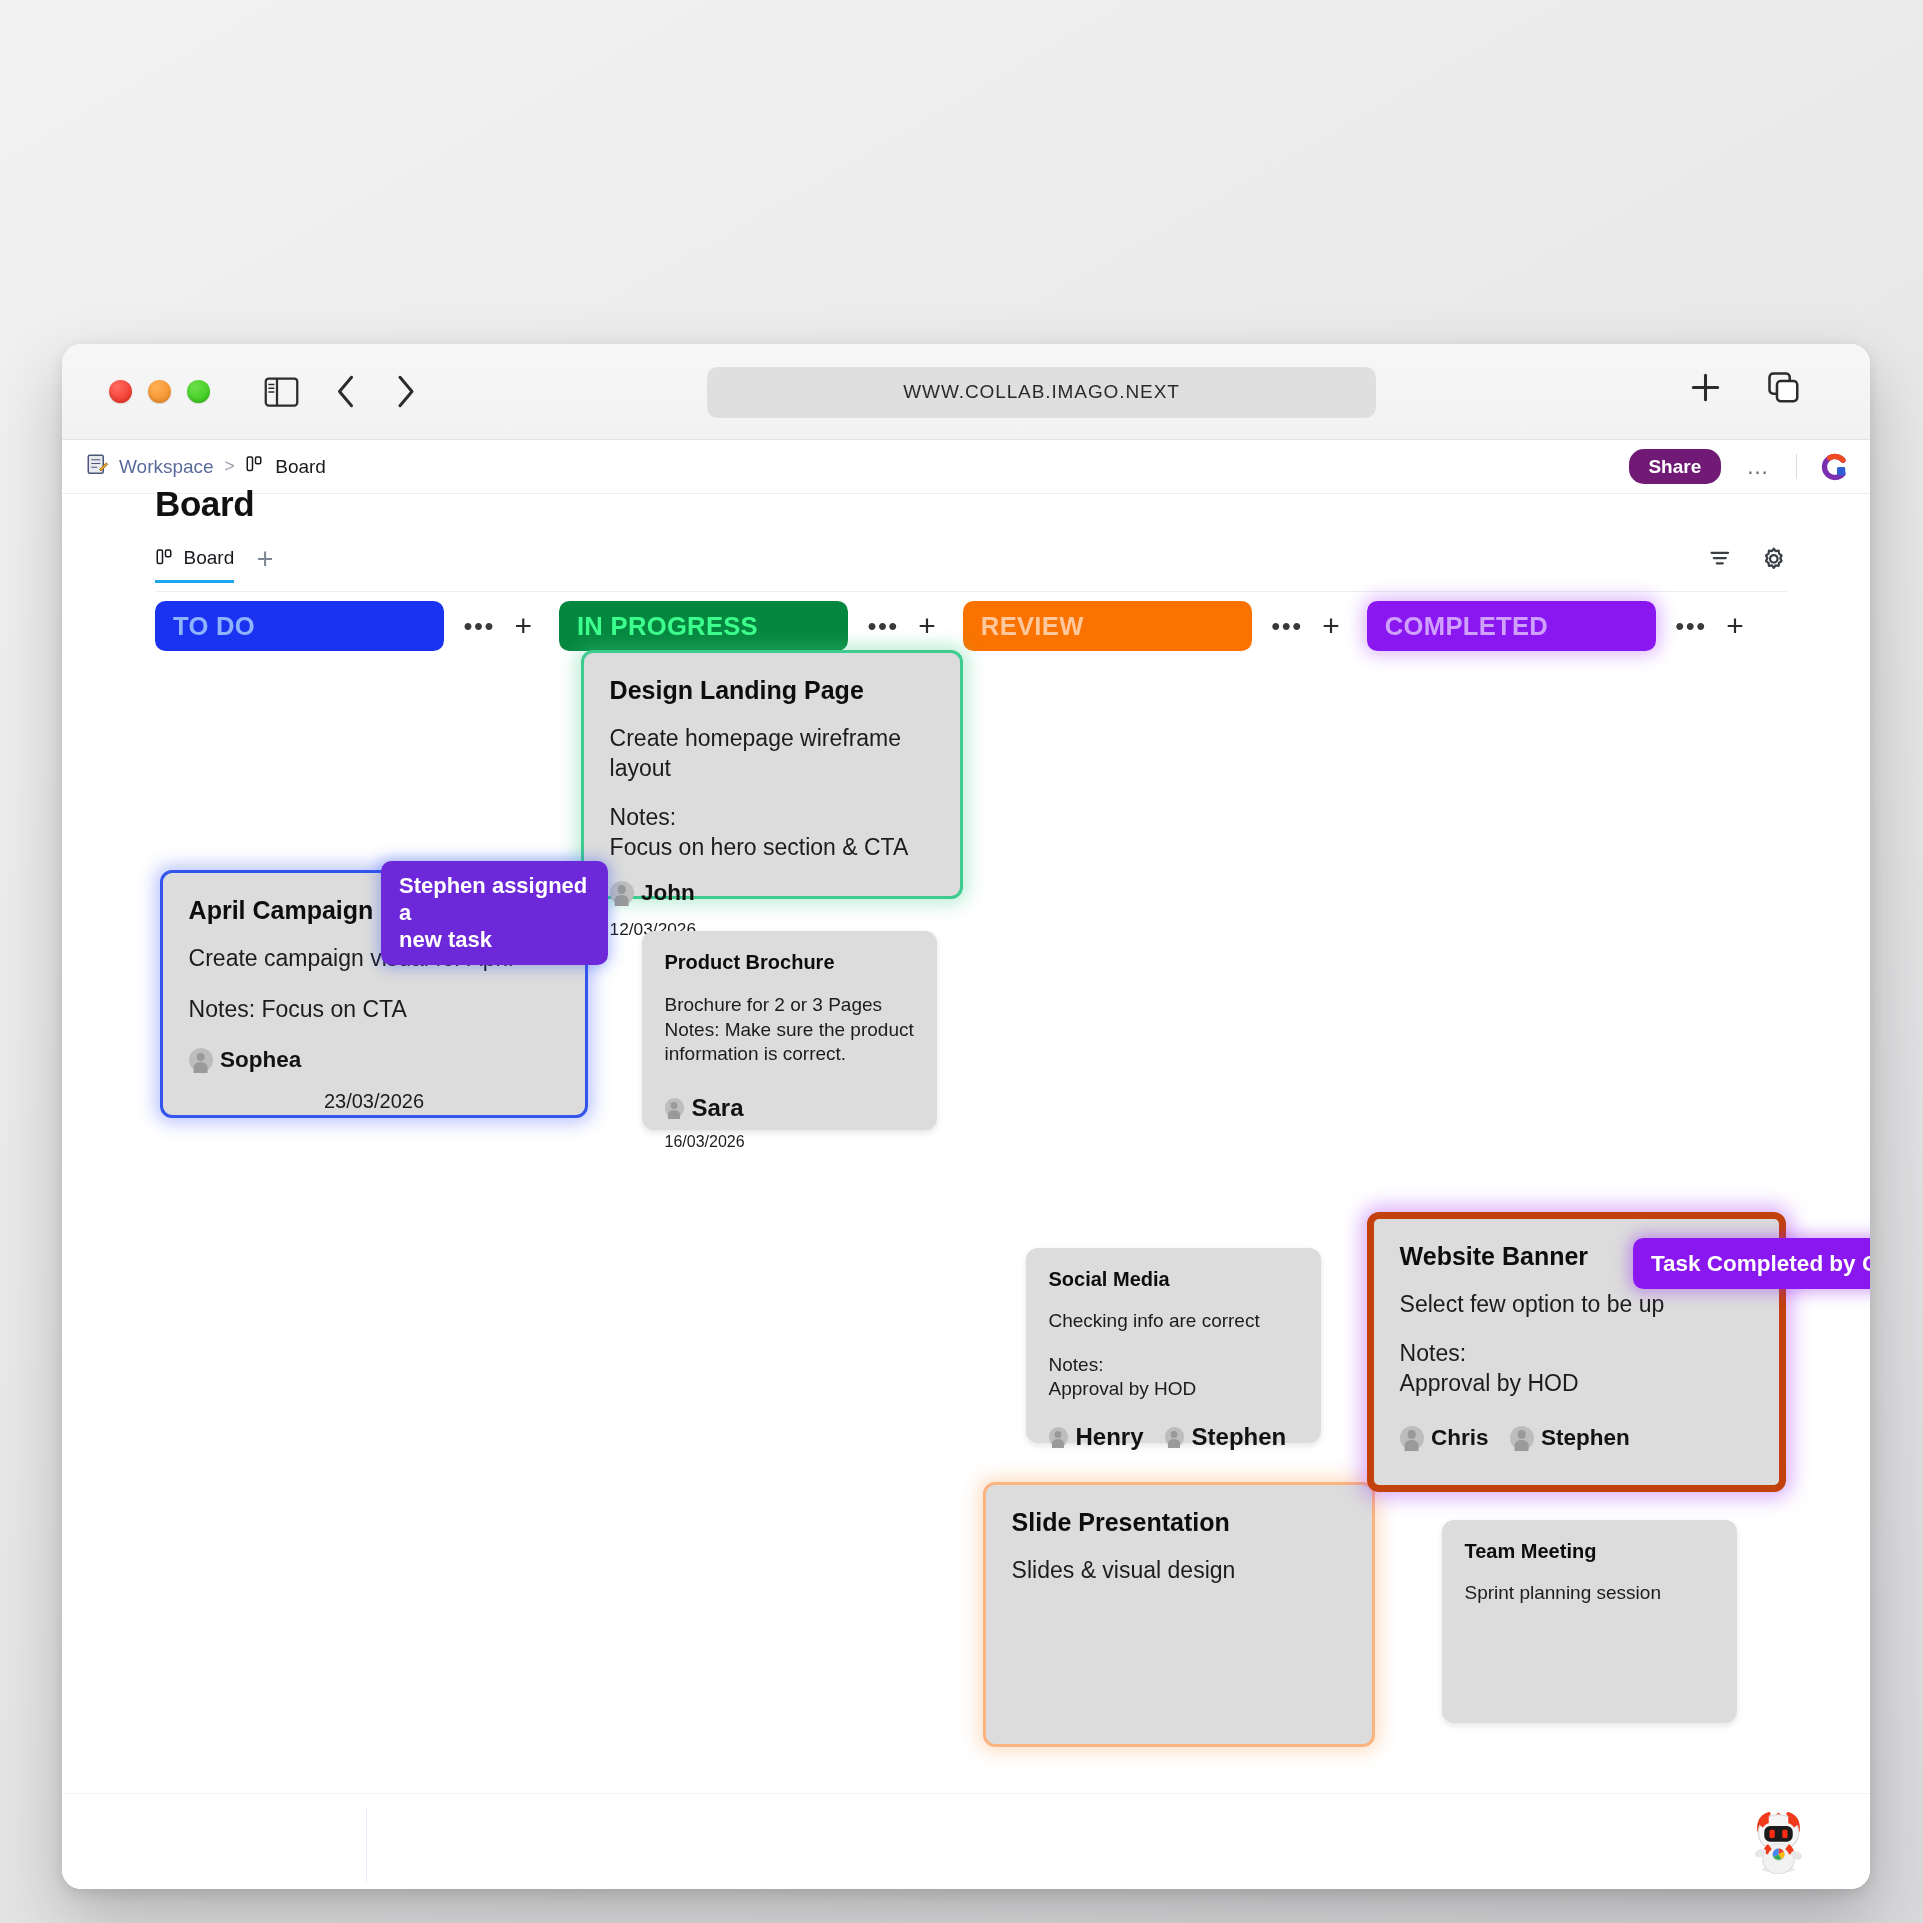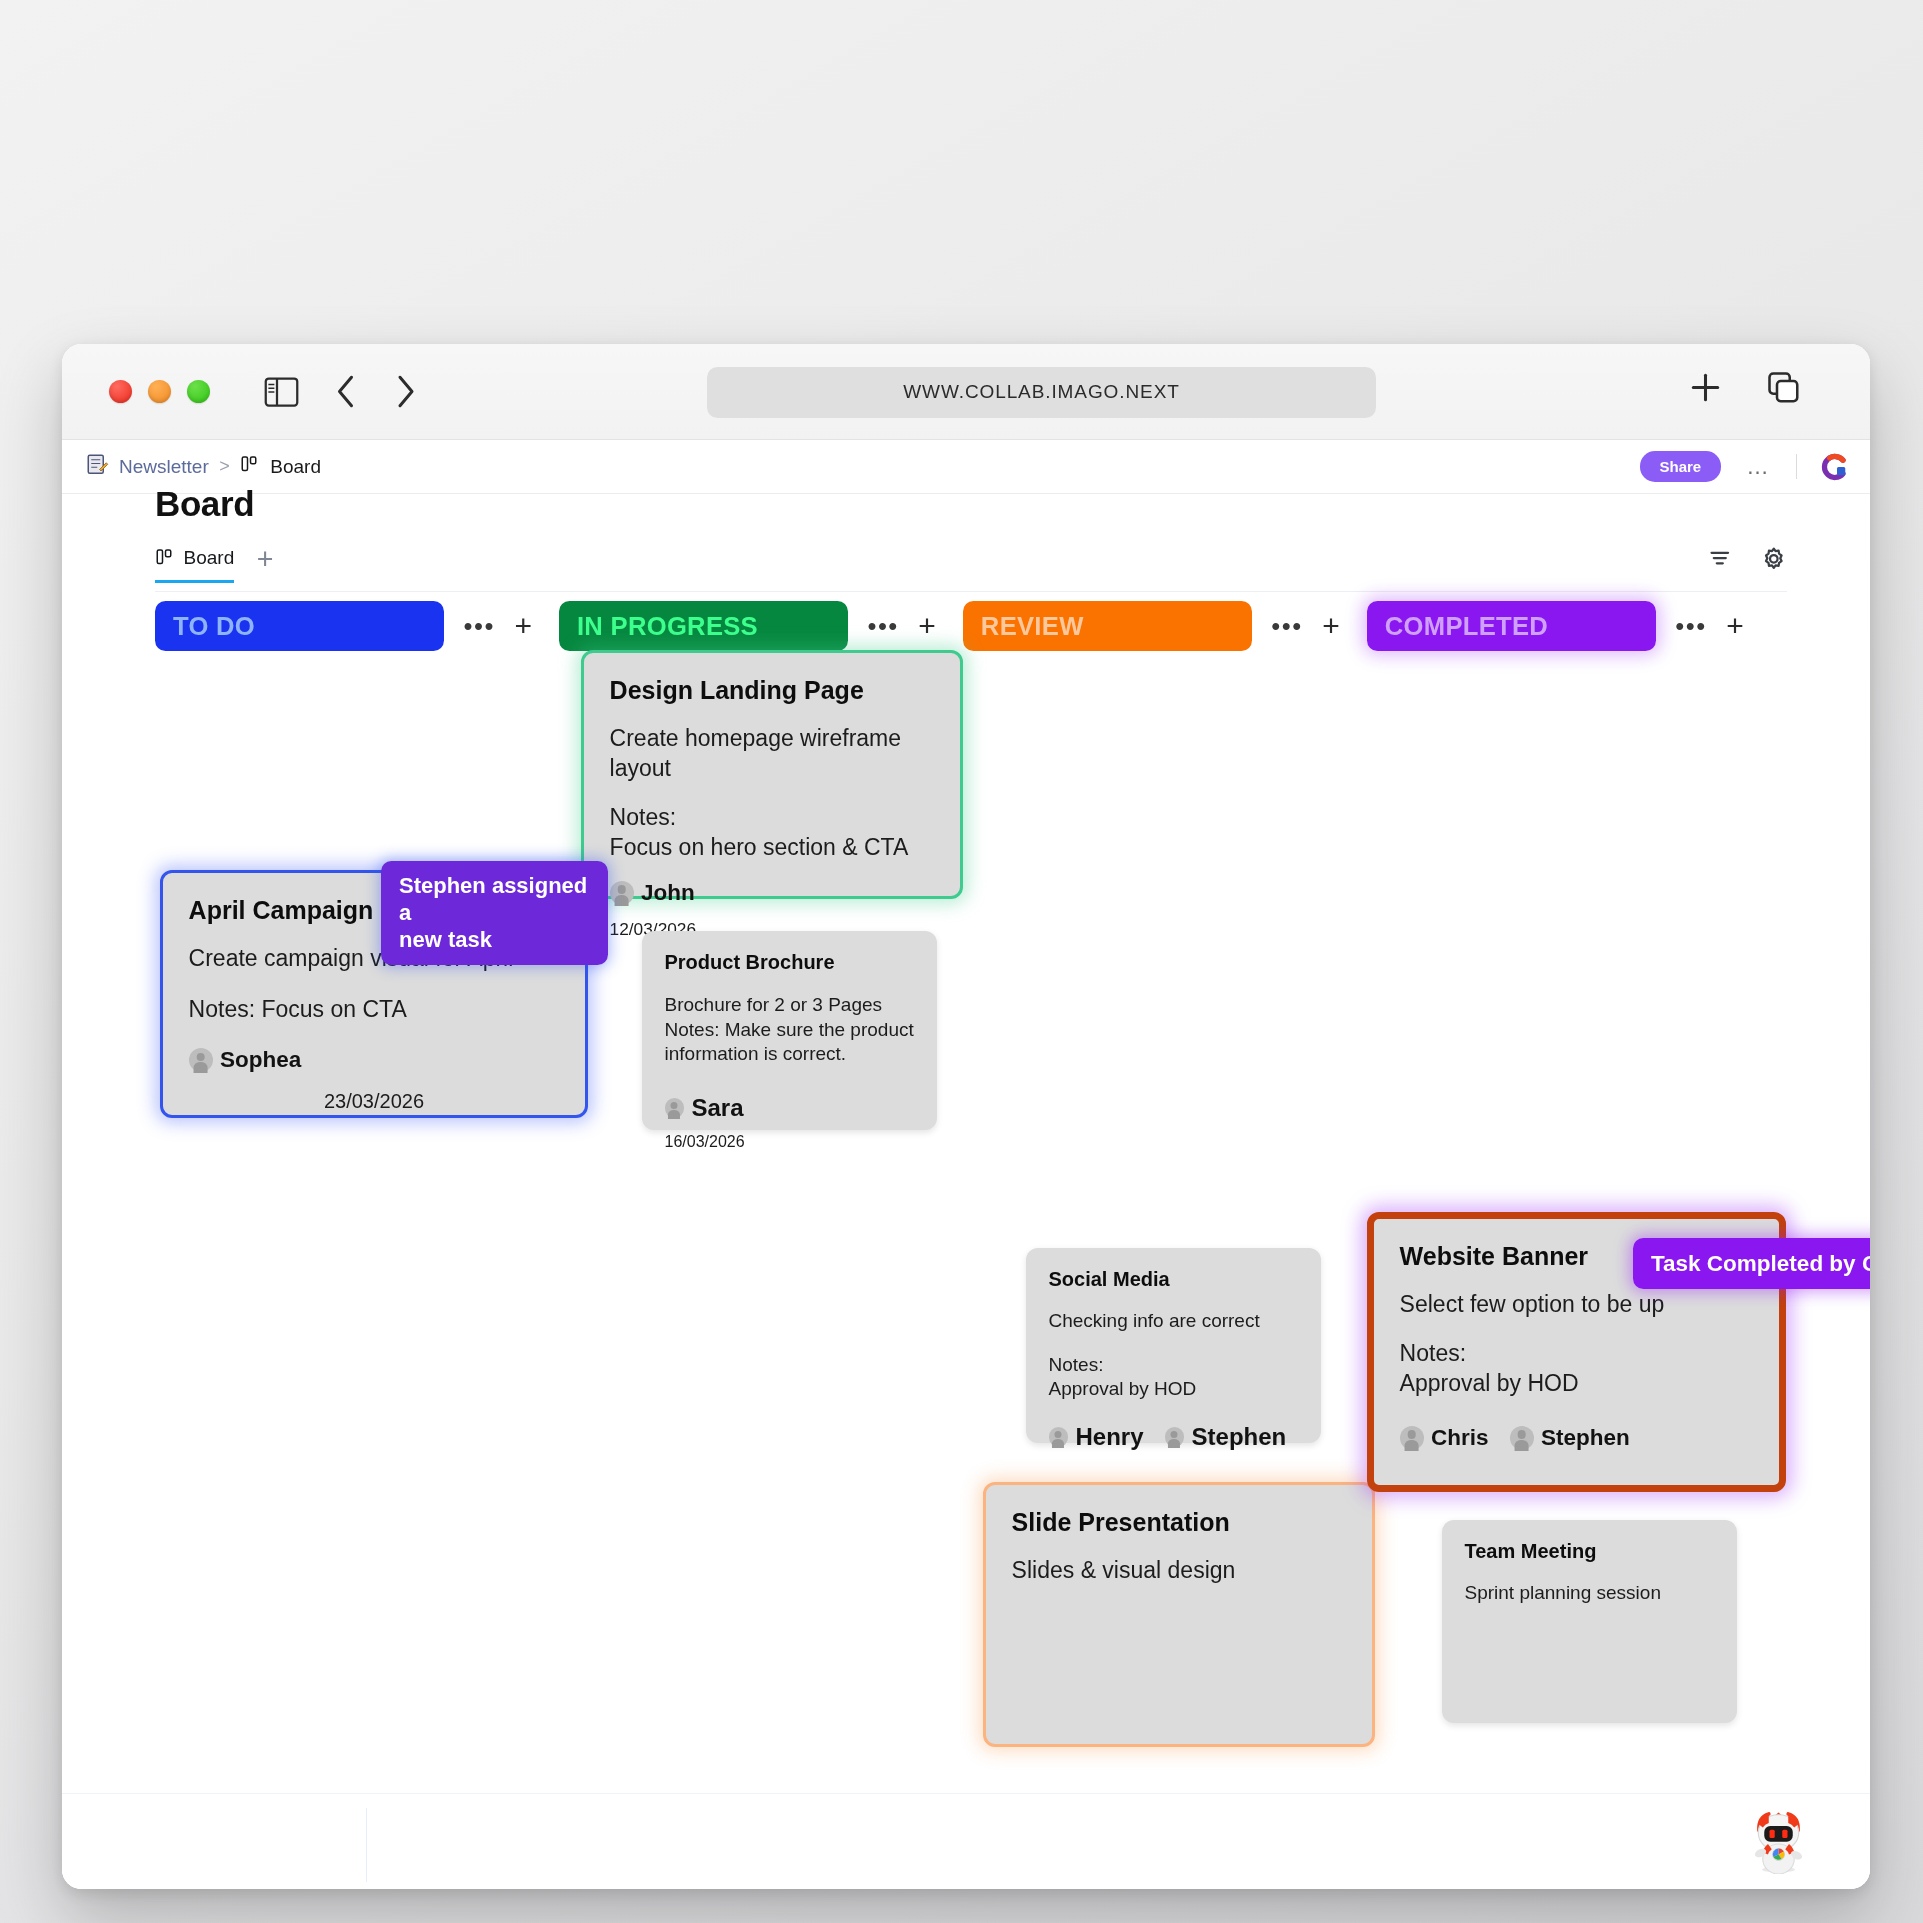--- a/index.html
+++ b/index.html
@@ -58,22 +58,22 @@
     height: 54px;
     border-bottom: 0.8px solid #ededed;
     display:flex; align-items:center;
   }
   .crumbs { display:flex; align-items:center; gap: 10.5px; margin-left: 24px; font-size: 19px;}
   .crumbs .ws { color:#5b6b9c; }
   .crumbs .sep { color:#9aa0ae; font-size: 18px; }
   .crumbs .cur { color:#1a1a1a; }
   .appbar-right { position:absolute; right: 21px; display:flex; align-items:center; gap: 22.5px; }
   .share-btn {
-    background:#8b5cf6; color:#fff; border:none; border-radius: 15px;
-    font-size: 15px; font-weight:600; padding: 6.8px 19.5px; font-family:inherit; cursor:pointer;
+    background:#701a75; color:#fff; border:none; border-radius: 15px;
+    font-size: 19px; font-weight:600; padding: 6.8px 19.5px; font-family:inherit; cursor:pointer;
   }
   .kebab { color:#6d6d6d; font-size: 22.5px; letter-spacing: 1.5px; line-height: 9px; padding: 0 3px;}
   .vdiv { width:0.8px; height:25.6px; background:#dcdcdc; }
   .logoC { width: 30px; height: 30px; }
 
   
   .body { position:relative; height: calc(100% - 150px); background:#fff; }
   h1.board-title { font-size: 35px; font-weight: 700; color:#111; letter-spacing: -0.4px;}
 
   .tabrow {
@@ -193,21 +193,21 @@
     <div class="crumbs">
       <span>
         <svg width="22.5" height="22.5" viewBox="0 0 30 30">
             <rect x="3" y="3" width="20" height="24" rx="2" fill="#e8e8ee" stroke="#4a5578" stroke-width="2"></rect>
             <line x1="7" y1="9" x2="19" y2="9" stroke="#4a5578" stroke-width="1.6"></line>
             <line x1="7" y1="14" x2="19" y2="14" stroke="#4a5578" stroke-width="1.6"></line>
             <line x1="7" y1="19" x2="15" y2="19" stroke="#4a5578" stroke-width="1.6"></line>
             <path d="M18 22 L27 13 L29 15 L20 24 Z" fill="#f0a92e" stroke="#8a6010" stroke-width="1"></path>
           </svg>
       </span>
-      <span class="ws">Newsletter</span>
+      <span class="ws">Workspace</span>
       <span class="sep">&gt;</span>
       <span>
         <svg width="19.5" height="19.5" viewBox="0 0 26 26">
             <rect x="3" y="4" width="7" height="18" rx="2" fill="none" stroke="#1a1a1a" stroke-width="2"></rect>
             <rect x="14" y="4" width="7" height="9" rx="2" fill="none" stroke="#1a1a1a" stroke-width="2"></rect>
           </svg>
       </span>
       <span class="cur">Board</span>
     </div>
     <div class="appbar-right">

